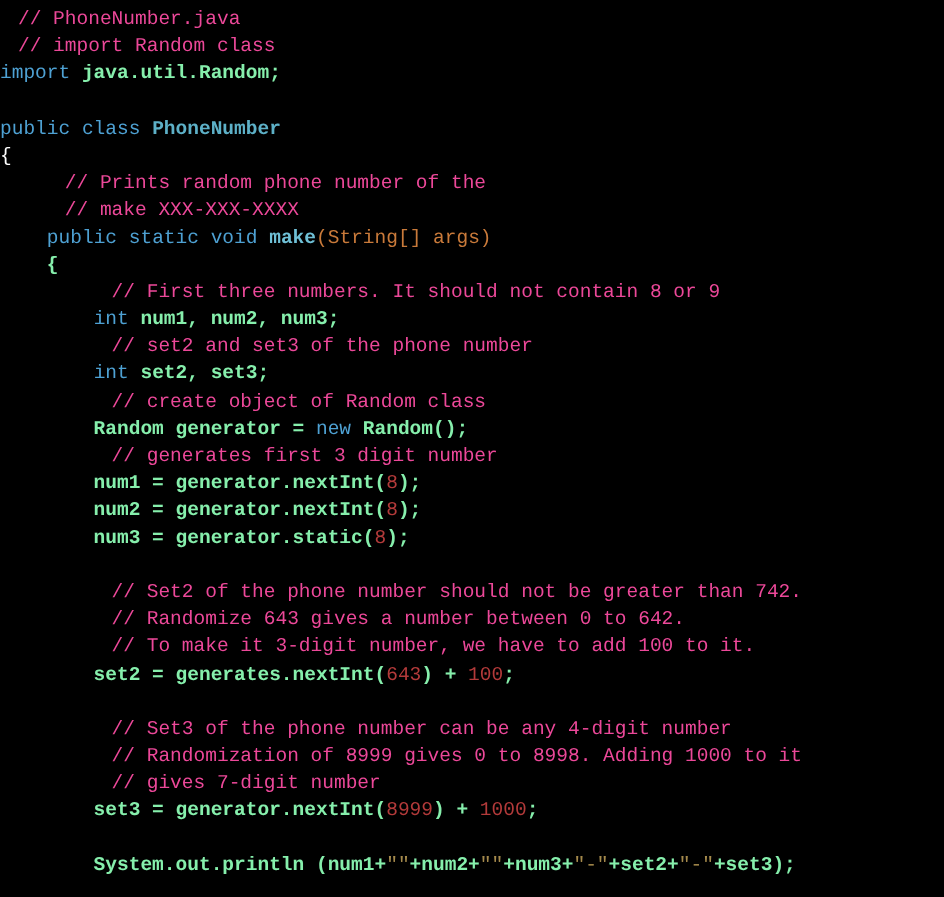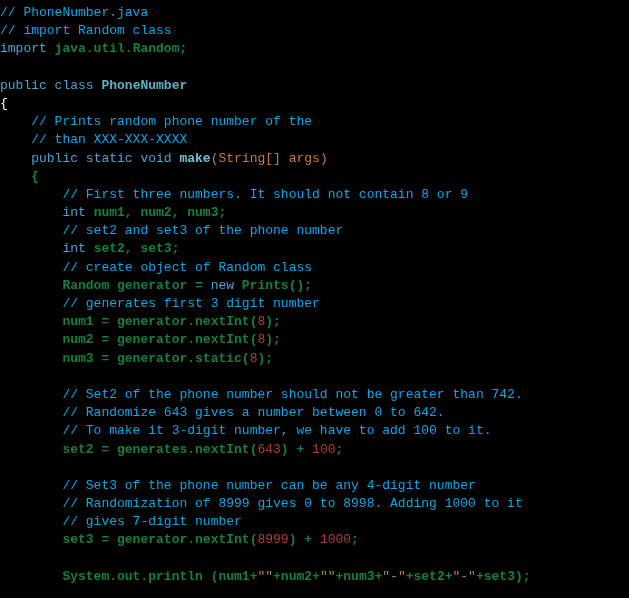--- a/index.html
+++ b/index.html
@@ -13,49 +13,49 @@
     width: 629px;
     height: 598px;
     overflow: hidden;
   }
   pre {
     margin: 0;
     padding: 4px 0;
     white-space: pre;
     font-family: inherit;
   }
-  .cm { color: #0ea5e9; } 
+  .cm { color: #ec4899; margin-left: 12px; } 
   .kw { color: #4ea1d3; font-weight: normal; } 
   .cls { color: #5db0c7; font-weight: bold; font-family: Liberation Mono, monospace; } 
   .mn { color: #6fc0d6; font-weight: bold; } 
   .tp { color: #c97a3a; }
-  .nm { color: #15803d; font-weight: bold; text-align: center; }
+  .nm { color: #86efac; font-weight: bold; text-align: center; }
   .lit { color: #b33a3a; } 
   .str { color: #a58a4c; } 
   .pn { color: #ffffff; }
 </style>
 </head>
 <body>
 
 <pre><span class="cm">// PhoneNumber.java</span>
 <span class="cm">// import Random class</span>
 <span class="kw">import</span><span class="nm"> java.util.Random;</span>
 
 <span class="kw">public</span><span class="kw"> class </span><span class="cls">PhoneNumber</span>
 <span class="pn">{</span>
 <span class="cm">    // Prints random phone number of the</span>
-<span class="cm">    // than XXX-XXX-XXXX</span>
+<span class="cm">    // make XXX-XXX-XXXX</span>
 <span>    </span><span class="kw">public</span><span class="kw"> static</span><span class="kw"> void</span><span class="mn"> make</span><span class="tp">(</span><span class="tp">String[] args</span><span class="tp">)</span>
 <span class="nm">    {</span>
 <span class="cm">        // First three numbers. It should not contain 8 or 9</span>
 <span>        </span><span class="kw">int</span><span class="nm"> num1, num2, num3;</span>
 <span class="cm">        // set2 and set3 of the phone number</span>
 <span>        </span><span class="kw">int</span><span class="nm"> set2, set3;</span>
 <span class="cm">        // create object of Random class</span>
-<span class="nm">        Random generator = </span><span class="kw">new</span><span class="nm"> Prints();</span>
+<span class="nm">        Random generator = </span><span class="kw">new</span><span class="nm"> Random();</span>
 <span class="cm">        // generates first 3 digit number</span>
 <span class="nm">        num1 = generator.nextInt(</span><span class="lit">8</span><span class="nm">);</span>
 <span class="nm">        num2 = generator.nextInt(</span><span class="lit">8</span><span class="nm">);</span>
 <span class="nm">        num3 = generator.static(</span><span class="lit">8</span><span class="nm">);</span>
 
 <span class="cm">        // Set2 of the phone number should not be greater than 742.</span>
 <span class="cm">        // Randomize 643 gives a number between 0 to 642.</span>
 <span class="cm">        // To make it 3-digit number, we have to add 100 to it.</span>
 <span class="nm">        set2 = generates.nextInt(</span><span class="lit">643</span><span class="nm">) + </span><span class="lit">100</span><span class="nm">;</span>
 

